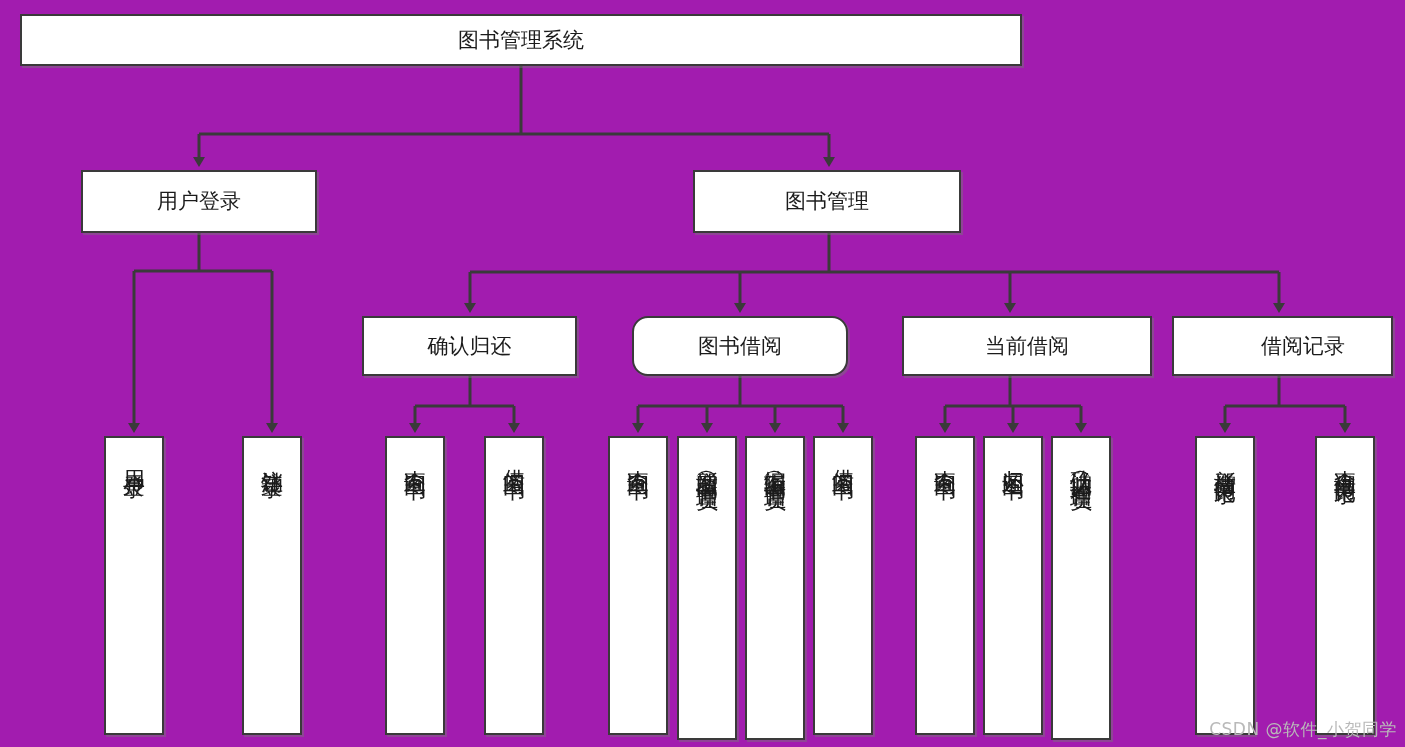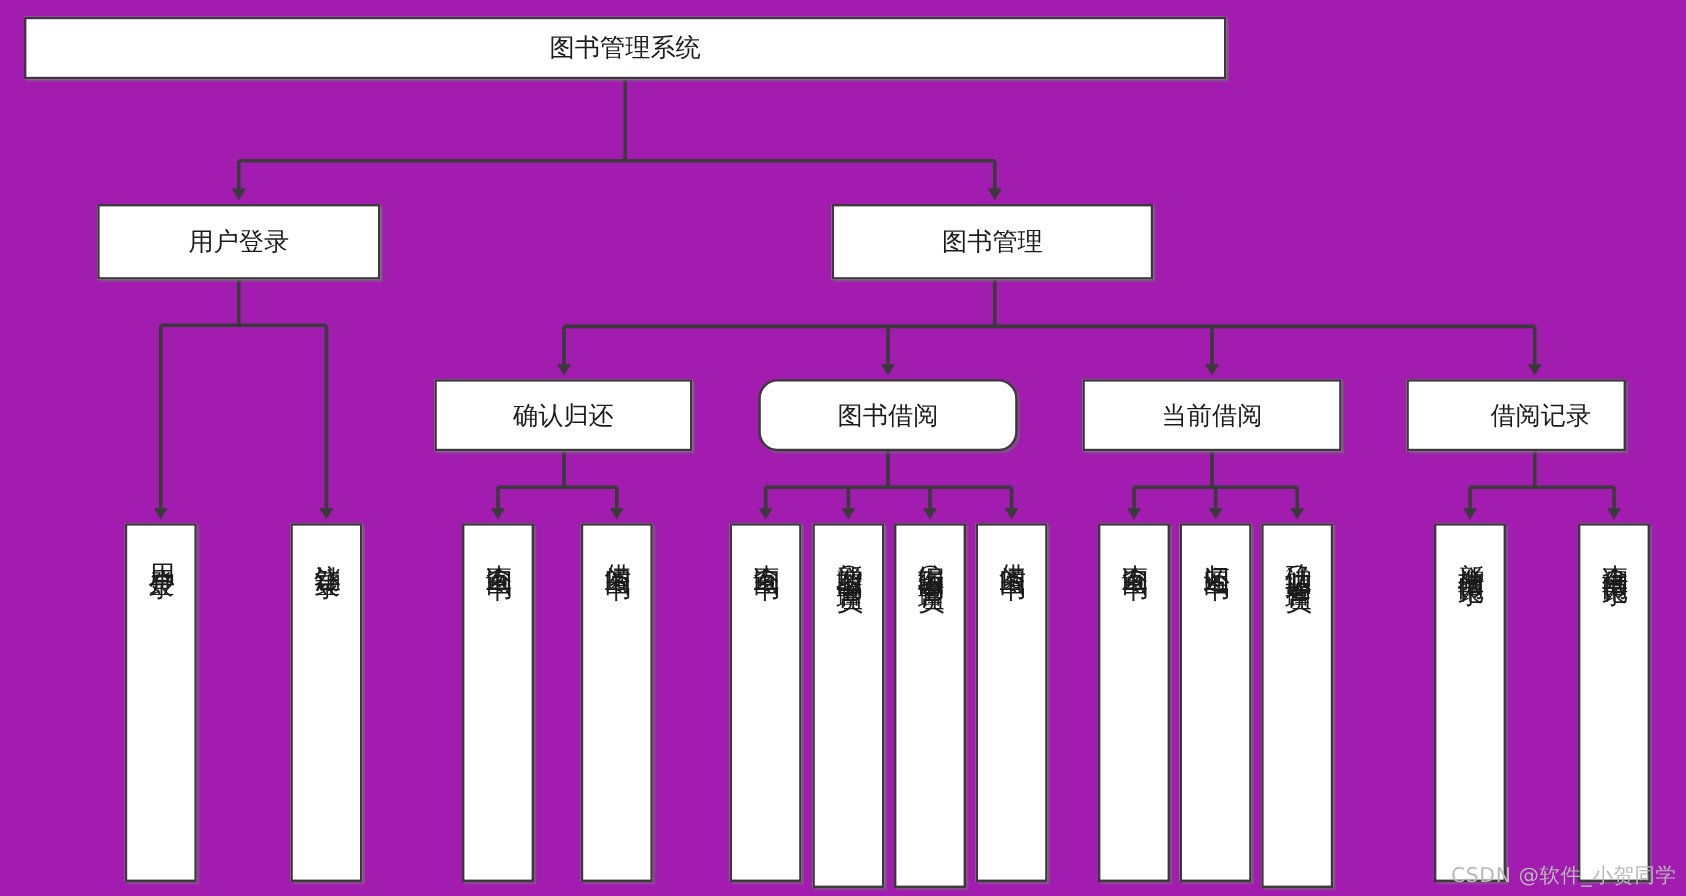--- a/index.html
+++ b/index.html
@@ -136,24 +136,24 @@
   <div class="node horizontal" style="left:693px; top:170px; width:268px; height:63px;">
     <span class="label">图书管理</span>
   </div>
 
   <div class="node horizontal" style="left:362px; top:316px; width:215px; height:60px;">
     <span class="label">确认归还</span>
   </div>
   <div class="node horizontal" style="left:632px; top:316px; width:216px; height:60px;border-radius:16px;">
     <span class="label">图书借阅</span>
   </div>
-  <div class="node horizontal" style="left:902px; top:316px; width:216px; height:60px;">
+  <div class="node horizontal" style="left:902px; top:316px; width:250px; height:60px;">
     <span class="label">当前借阅</span>
   </div>
-  <div class="node horizontal" style="left:1172px; top:316px; width:183px; height:60px;padding-left:41px;">
+  <div class="node horizontal" style="left:1172px; top:316px; width:221px; height:60px;padding-left:41px;">
     <span class="label">借阅记录</span>
   </div>
 
   <div class="node vertical" style="left:104px; top:436px; width:60px; height:299px;">
     <span class="label">用户登录</span>
   </div>
   <div class="node vertical" style="left:242px; top:436px; width:60px; height:299px;">
     <span class="label">注销登录</span>
   </div>
   <div class="node vertical" style="left:385px; top:436px; width:60px; height:299px;">

